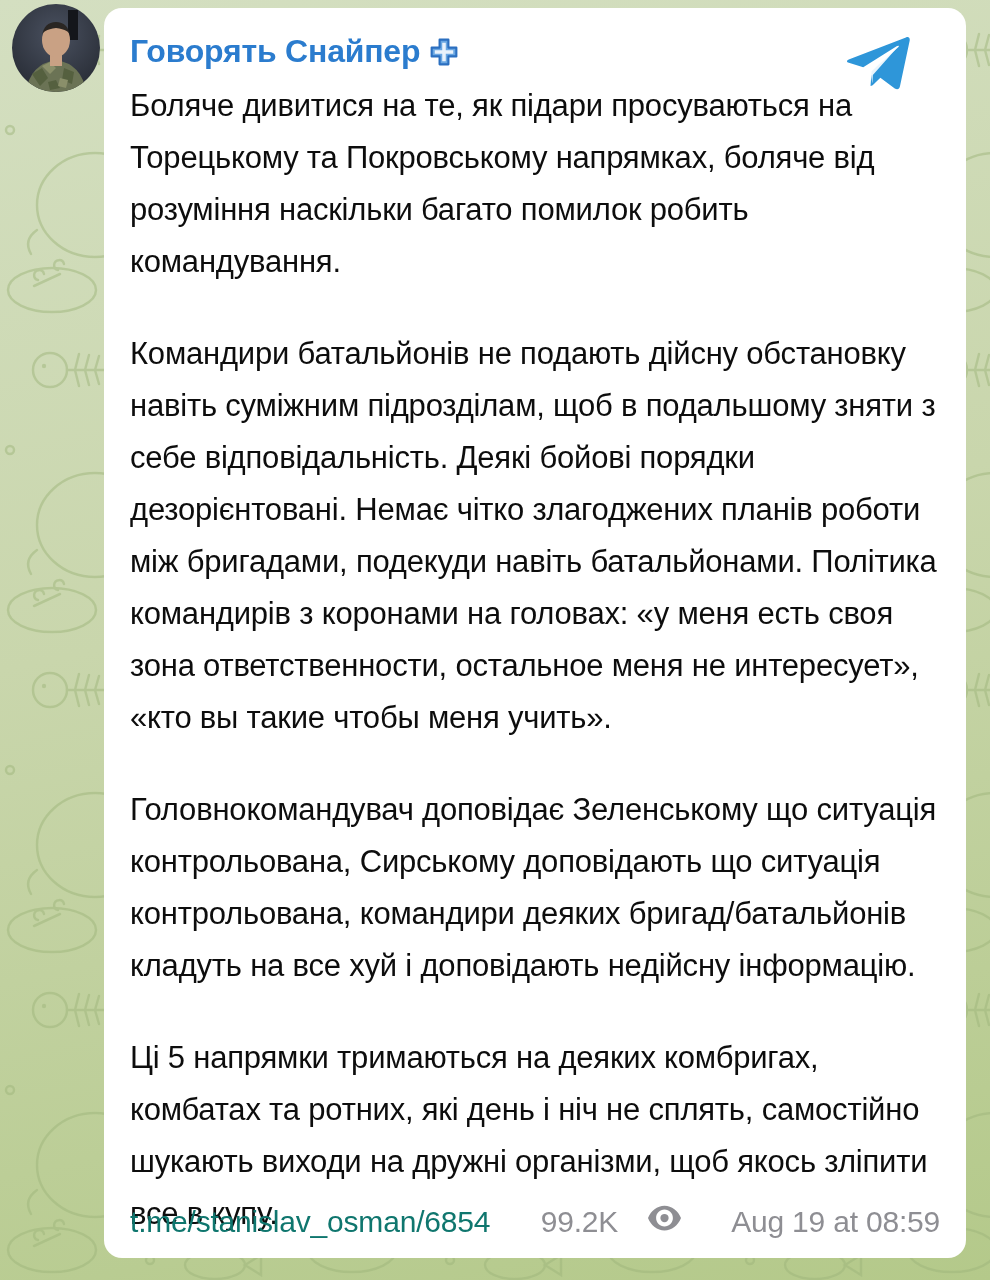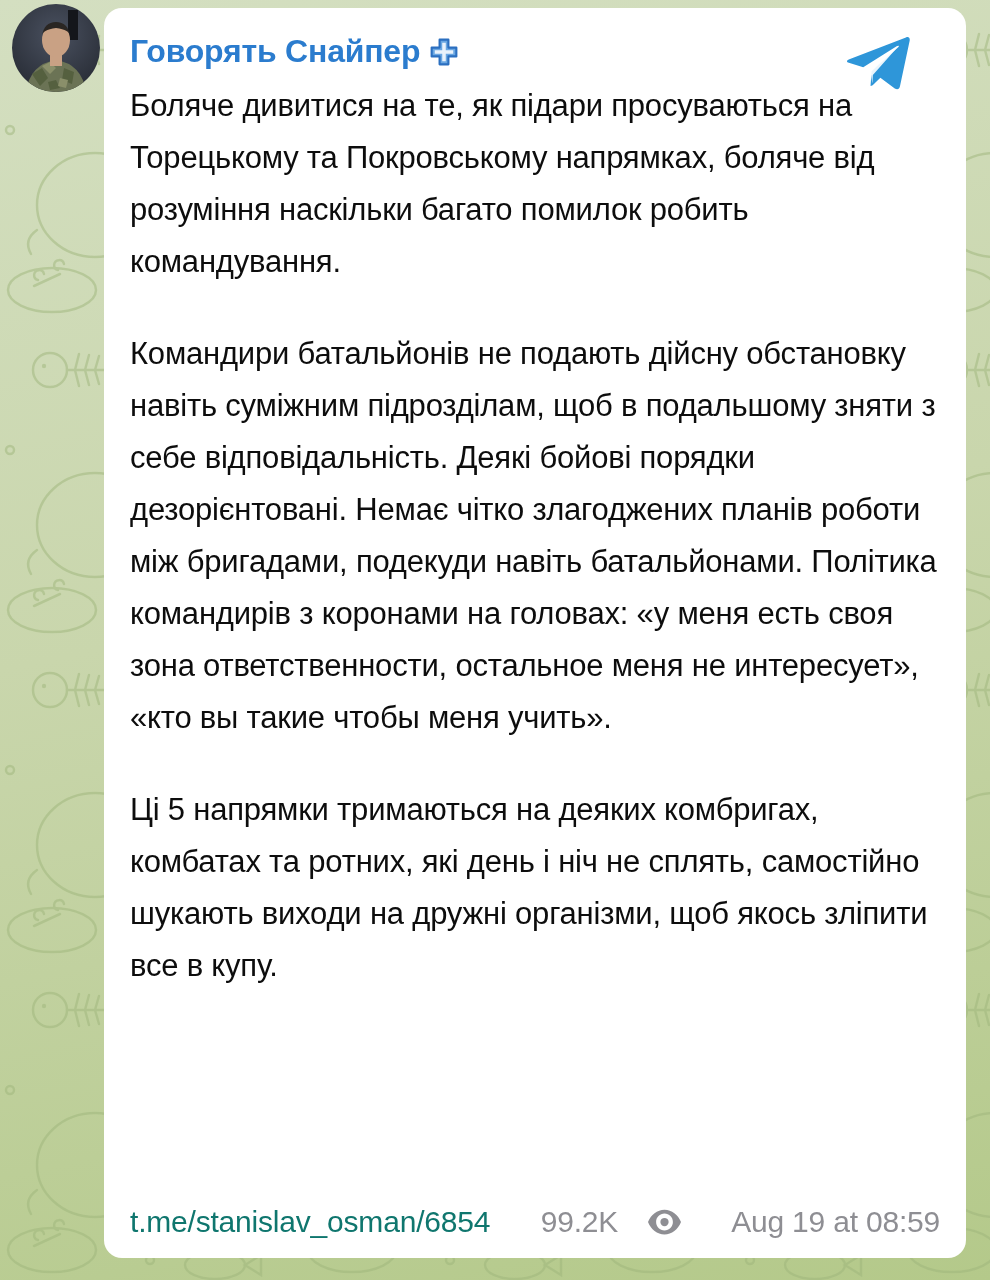--- a/index.html
+++ b/index.html
@@ -34,21 +34,21 @@
   }
   .msg { width:812px; color:#0d0d0d; font-size:31px; line-height:52px; letter-spacing:-.2px; }
   .msg p { margin:0 0 40px 0; }
   .msg p:last-child { margin-bottom:0; }
   .footer {
     position:absolute; left:26px; right:26px; bottom:16px;
     display:flex; align-items:center; justify-content:space-between;
     height:40px; font-size:30px;
   }
   .post-link { color:#0f766e; text-decoration:none; cursor:pointer; letter-spacing:-.2px; }
-  .meta { display:flex; align-items:center; gap:30px; color:#8e8e93; letter-spacing:-.2px; }
+  .meta { display:flex; align-items:flex-start; gap:30px; color:#8e8e93; letter-spacing:-.2px; }
   .eye-icon { width:33px; height:26px; margin-right:8px; }
   .date { margin-left:12px; }
 </style>
 </head>
 <body>
 
 <svg class="bg-pattern" xmlns="http://www.w3.org/2000/svg">
   <defs>
     <pattern id="doodles" width="300" height="320" patternUnits="userSpaceOnUse">
       <g fill="none" stroke="#9fb67c" stroke-width="2.5" stroke-linecap="round">
@@ -121,20 +121,21 @@
   </div>
 
   <svg class="plane-icon" viewBox="0 0 24 24" xmlns="http://www.w3.org/2000/svg">
     <path d="M23.2 2.1 1.3 10.5c-1.2.46-1.17 1.12-.2 1.42l5.57 1.74L19.6 5.5c.6-.4 1.16-.18.7.26l-10.4 9.4-.4 5.72c.57 0 .82-.25 1.12-.54l2.68-2.6 5.58 4.12c1.03.57 1.77.27 2.03-.95L24.6 3.6c.33-1.5-.44-1.9-1.4-1.5z" fill="#2e96d9"></path>
     <path d="M9.5 15.2 19.9 5.9 10.4 16.6 l-.2 3.3 z" fill="#ffffff" opacity=".9"></path>
   </svg>
 
   <div class="msg">
     <p>Боляче дивитися на те, як підари просуваються на Торецькому та Покровському напрямках, боляче від розуміння наскільки багато помилок робить командування.</p>
     <p>Командири батальйонів не подають дійсну обстановку навіть суміжним підрозділам, щоб в подальшому зняти з себе відповідальність. Деякі бойові порядки дезорієнтовані. Немає чітко злагоджених планів роботи між бригадами, подекуди навіть батальйонами. Політика командирів з коронами на головах: «у меня есть своя зона ответственности, остальное меня не интересует», «кто вы такие чтобы меня учить».</p>
+    <p>Головнокомандувач доповідає Зеленському що ситуація контрольована, Сирському доповідають що ситуація контрольована, командири деяких бригад/батальйонів кладуть на все хуй і доповідають недійсну інформацію.</p>
     <p>Ці 5 напрямки тримаються на деяких комбригах, комбатах та ротних, які день і ніч не сплять, самостійно шукають виходи на дружні організми, щоб якось зліпити все в купу.</p>
   </div>
 
   <div class="footer">
     <a class="post-link">t.me/stanislav_osman/6854</a>
     <div class="meta">
       <span>99.2K</span>
       <svg class="eye-icon" viewBox="0 0 24 18" xmlns="http://www.w3.org/2000/svg">
         <path fill-rule="evenodd" clip-rule="evenodd" d="M12 0C6.7 0 2.1 3.6 0 9c2.1 5.4 6.7 9 12 9s9.9-3.6 12-9c-2.1-5.4-6.7-9-12-9zm0 15.1c-3.4 0-6.1-2.7-6.1-6.1S8.6 2.9 12 2.9s6.1 2.7 6.1 6.1-2.7 6.1-6.1 6.1z" fill="#8e8e93"></path>
         <circle cx="12" cy="9" r="3" fill="#8e8e93"></circle>

